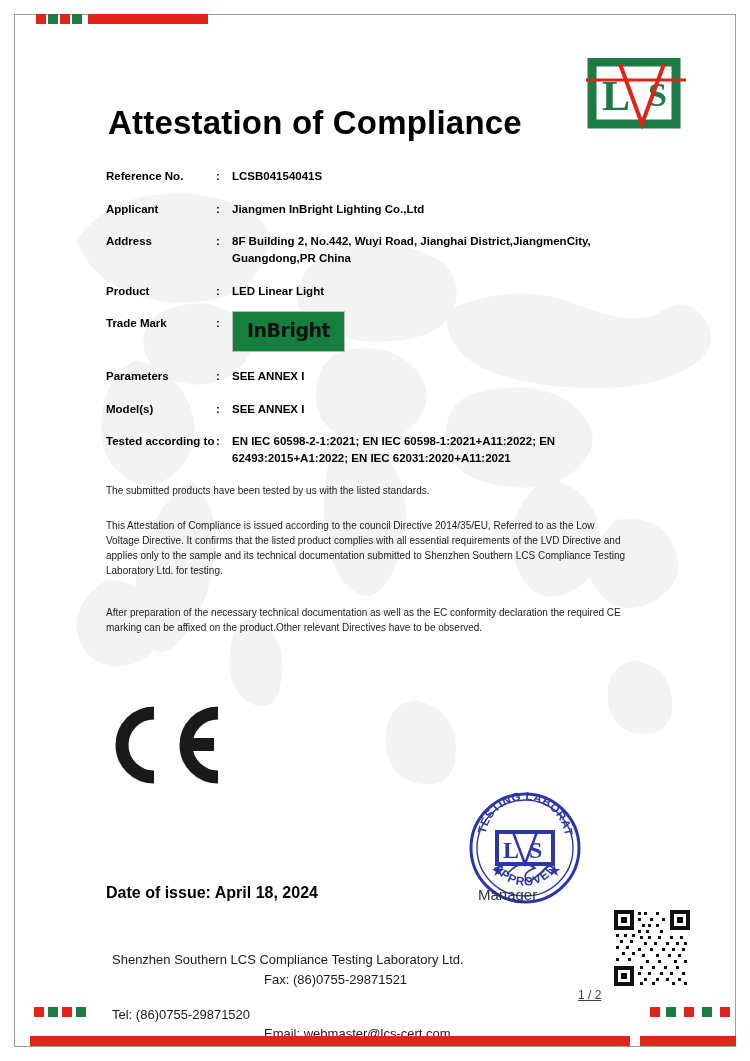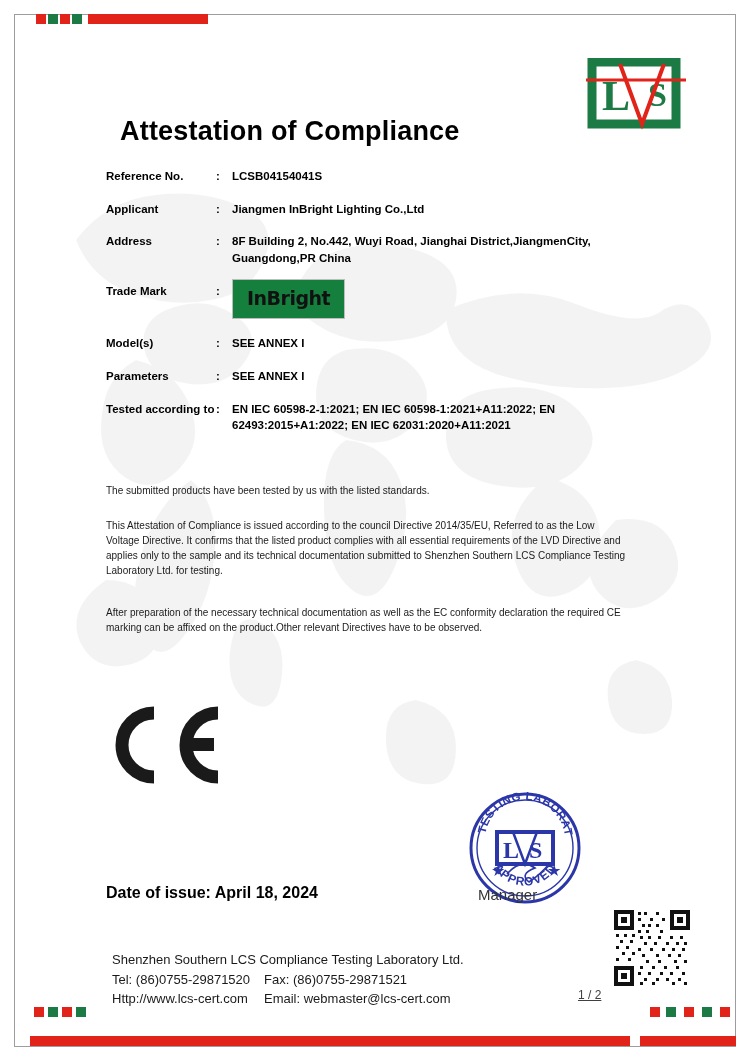--- a/index.html
+++ b/index.html
@@ -108,22 +108,22 @@
     right: 64px;
     top: 58px;
     width: 100px;
     height: 72px;
   }
 
   h1.title {
     position: absolute;
     left: 108px;
     top: 104px;
-    margin: 12px;
-    font-size: 27px;
+    margin: 0;
+    font-size: 33px;
     font-weight: bold;
     color: #000;
     letter-spacing: 0.2px;
   }
 
   table.fields {
     position: absolute;
     left: 106px;
     top: 168px;
     width: 540px;
@@ -211,21 +211,21 @@
   .footer {
     position: absolute;
     left: 112px;
     top: 950px;
     width: 500px;
     font-size: 13px;
     line-height: 1.5;
     color: #1a1a1a;
   }
   .footer .row2 { display: flex; }
-  .footer .row2 span.c1 { width: 152px; display: inline-block; }
+  .footer .row2 span.c1 { width: 152px; display: inline-block; margin-top: 35px; }
   .footer .row2 span.c2 { display: inline-block; }
 
   .pageno {
     position: absolute;
     left: 578px;
     top: 988px;
     font-size: 12px;
     color: #404040;
     text-decoration: underline;
   }
@@ -288,35 +288,40 @@
           <td class="label">Applicant</td>
           <td class="colon">:</td>
           <td class="value">Jiangmen InBright Lighting Co.,Ltd</td>
         </tr>
         <tr>
           <td class="label">Address</td>
           <td class="colon">:</td>
           <td class="value">8F Building 2, No.442, Wuyi Road, Jianghai District,JiangmenCity, Guangdong,PR China</td>
         </tr>
         <tr>
+          <td class="label">Product</td>
+          <td class="colon">:</td>
+          <td class="value">LED Linear Light</td>
+        </tr>
+        <tr>
           <td class="label">Trade Mark</td>
           <td class="colon">:</td>
           <td class="value">
             <span class="tm-box">
               <span class="tm-text">InBright</span>
             </span>
           </td>
         </tr>
         <tr>
+          <td class="label">Parameters</td>
+          <td class="colon">:</td>
+          <td class="value">SEE ANNEX I</td>
+        </tr>
+        <tr>
           <td class="label">Model(s)</td>
-          <td class="colon">:</td>
-          <td class="value">SEE ANNEX I</td>
-        </tr>
-        <tr>
-          <td class="label">Parameters</td>
           <td class="colon">:</td>
           <td class="value">SEE ANNEX I</td>
         </tr>
         <tr>
           <td class="label" style="white-space:pre-line;">Tested according to</td>
           <td class="colon">:</td>
           <td class="value">EN IEC 60598-2-1:2021; EN IEC 60598-1:2021+A11:2022; EN 62493:2015+A1:2022; EN IEC 62031:2020+A11:2021</td>
         </tr>
       </tbody>
     </table>

